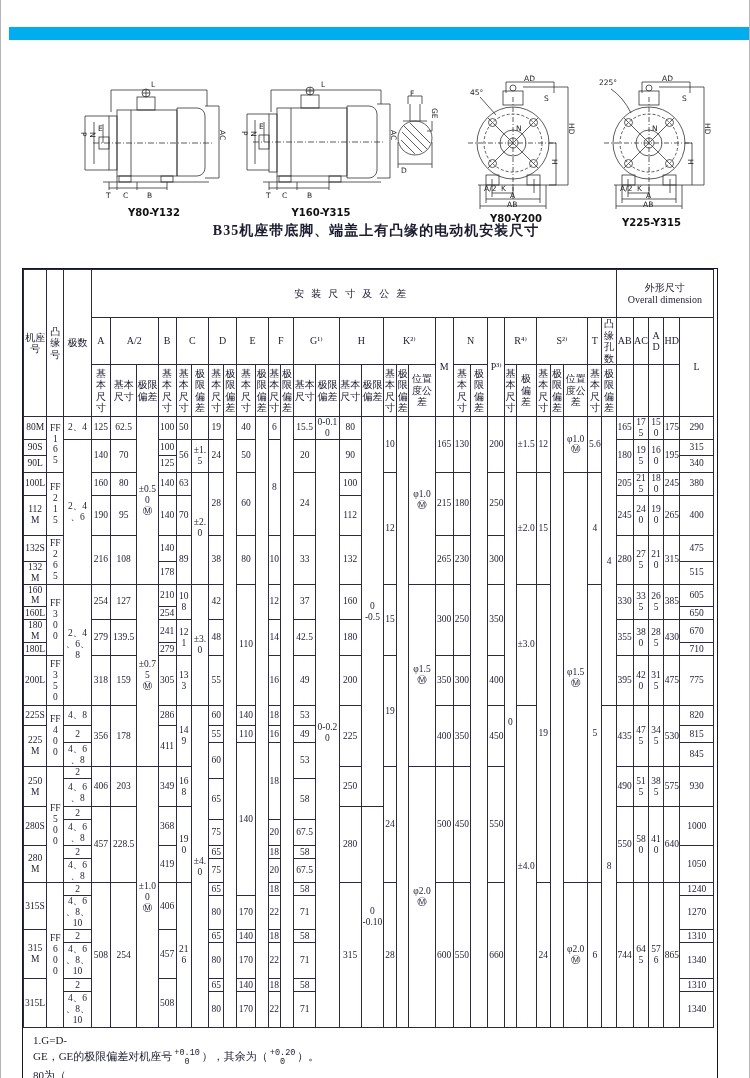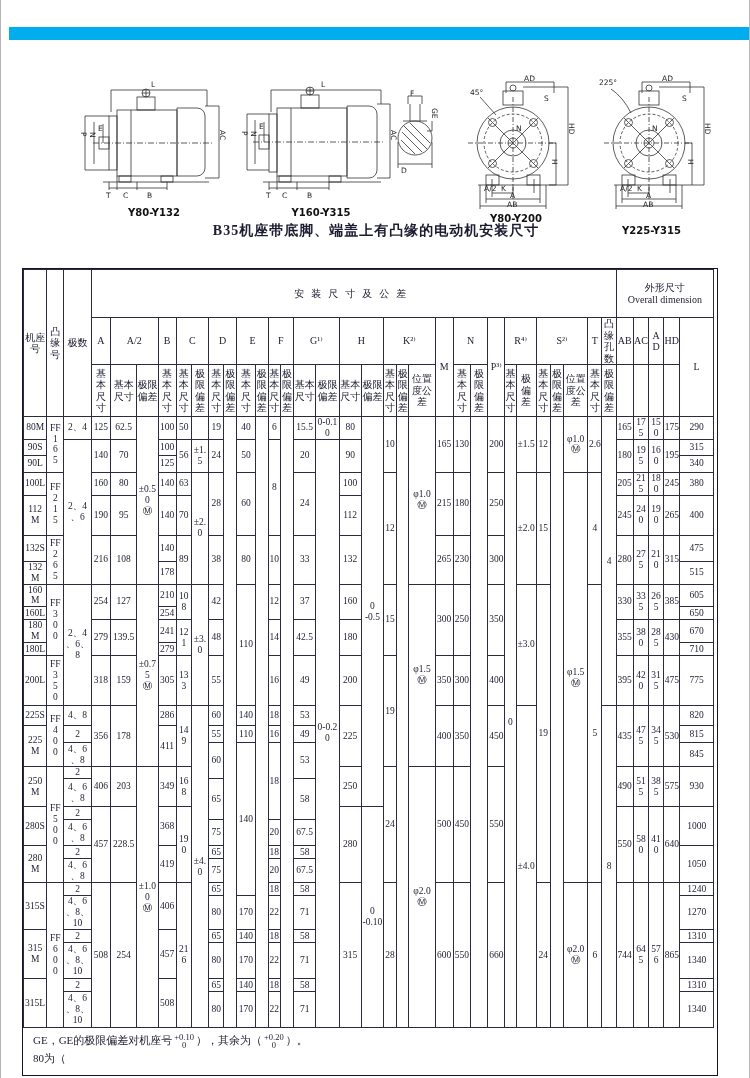--- a/index.html
+++ b/index.html
@@ -27,21 +27,21 @@
   th.sub{font-size:8.5px;line-height:1.05;}
   th.letter{font-size:10.5px;}
   th.corner{font-size:10px;line-height:1.2;}
   th.vhead{font-size:9px;line-height:1.0;}
   td.v{font-size:9.5px;}
   td.small{font-size:8.5px;}
   
   .notes{padding:4px 6px 8px 10px;font-size:11px;line-height:1.5;color:#1c1c30;}
   .notes .ln{margin:0;}
   .frac{display:inline-block;vertical-align:middle;text-align:center;font-size:8.5px;line-height:1.05;margin:0 2px;}
-  .frac span{display:block;}
+  .frac span{display:block;font-family:Liberation Mono, monospace;}
 </style>
 </head>
 <body>
 
 <div class="topbar" style="background: rgb(0, 174, 239);"></div>
 
 <div class="drawing" style="left:78px;top:80px;width:150px;height:140px;">
   <svg width="150" height="125" viewBox="0 0 150 125">
     <g stroke="#333" stroke-width="0.8" fill="none">
       <line x1="32" y1="10" x2="128" y2="10"></line>
@@ -246,21 +246,21 @@
       <line x1="27" y1="110" x2="27" y2="134"></line>
         <line x1="93" y1="110" x2="93" y2="134"></line>
         <line x1="27" y1="131" x2="93" y2="131"></line>
       <line x1="103" y1="68" x2="103" y2="110"></line>
         <line x1="96" y1="68" x2="103" y2="68"></line>
       <line x1="115" y1="12" x2="115" y2="110"></line>
         <line x1="70" y1="12" x2="115" y2="12"></line>
         <line x1="95" y1="110" x2="115" y2="110"></line>
     </g>
   </svg>
-  <div class="dcaption" style="top:150px;">Y225-Y315</div>
+  <div class="dcaption" style="top:142px;">Y225-Y315</div>
 <span class="dlab" style="left: 10px; top: 4px;">225°</span>
     <span class="dlab" style="left: 73px; top: 0px;">AD</span>
     <span class="dlab" style="left: 93px; top: 20px;">S</span>
     <span class="dlab" style="left: 63px; top: 50px;">N</span>
     <span class="dlab rot" style="left: 97px; top: 84px;">H</span>
     <span class="dlab rot" style="left: 114px; top: 48px;">HD</span>
     <span class="dlab" style="left: 48px; top: 110px;">K</span>
     <span class="dlab" style="left: 31px; top: 110px;">A/2</span>
     <span class="dlab" style="left: 57px; top: 117px;">A</span>
     <span class="dlab" style="left: 54px; top: 126px;">AB</span>
@@ -411,21 +411,21 @@
           <td class="v" rowspan="3">165</td>
           <td class="v" rowspan="3">130</td>
           <td class="v" rowspan="27"></td>
           <td class="v" rowspan="3">200</td>
           <td class="v" rowspan="27">0</td>
           <td class="v" rowspan="3">±1.5</td>
           <td class="v" rowspan="3">12</td>
           <td class="v" rowspan="27"></td>
           <td class="v small" rowspan="3">φ1.0
 Ⓜ</td>
-          <td class="v" rowspan="3">2.6</td>
+          <td class="v" rowspan="3">5.6</td>
           <td class="v" rowspan="12">4</td>
           <td class="v">165</td>
           <td class="v">175</td>
           <td class="v">150</td>
           <td class="v">175</td>
           <td class="v">290</td>
         </tr>
         <tr style="height: 16px;">
           <td class="v">90S</td>
           <td class="v small" rowspan="6">2、4
@@ -803,17 +803,18 @@
 10</td>
           <td class="v">80</td>
           <td class="v">170</td>
           <td class="v">22</td>
           <td class="v">71</td>
           <td class="v">1340</td>
         </tr>
       </tbody>
   </table>
   <div class="notes">
+    <p class="ln">1.G=D-</p>
     <p class="ln"><span>GE，GE的极限偏差对机座号</span><span class="frac"><span>+0.10</span><span>0</span></span><span>），其余为（</span><span class="frac"><span>+0.20</span><span>0</span></span><span>）。</span></p>
     <p class="ln">80为（</p>
 
   </div>
 </div>
 
 </body></html>

